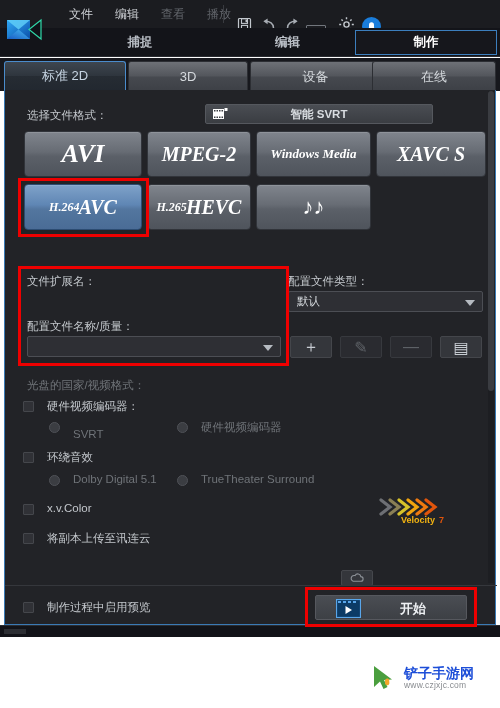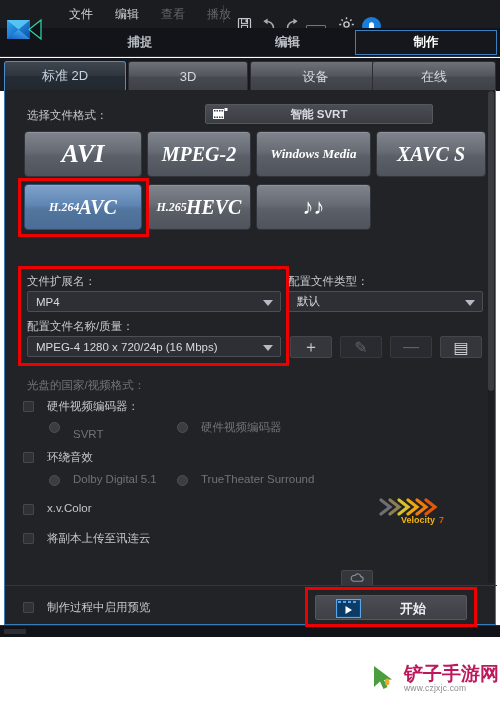--- a/index.html
+++ b/index.html
@@ -312,21 +312,21 @@
     width: 22px; height: 5px; background: #2c2e33;
   }
 
   
   .watermark {
     position: absolute; left: 370px; top: 663px;
     display: flex; align-items: center; gap: 4px;
   }
   .wm-text { display: flex; flex-direction: column; line-height: 1.05; }
   .wm-cn {
-    font-size: 19px; font-weight: bold; color: #be185d;
+    font-size: 14px; font-weight: bold; color: #1d4ed8;
     letter-spacing: 0px; white-space: nowrap;
   }
   .wm-url {
     font-size: 8.5px; color: #8a8d91; letter-spacing: 0.2px;
     white-space: nowrap;
   }
 </style>
 </head>
 <body>
 
@@ -446,34 +446,29 @@
         <span class="codec-sup">H.264</span>
         <span class="codec-main">AVC</span>
       </div>
       <div class="fmt-btn" id="fmt-hevc">
         <span class="codec-sup">H.265</span>
         <span class="codec-main">HEVC</span>
       </div>
       <div class="fmt-btn" id="fmt-audio">♪♪</div>
 
       <div class="lbl" style="left:22px; top:184px;">文件扩展名：</div>
-      <div class="ddown" style="left:22px; top:201px; width:254px;">
-        <span>MP4</span>
-        <span class="arrow"></span>
-      </div>
 
       <div class="lbl" style="left:283px; top:184px;">配置文件类型：</div>
       <div class="ddown" style="left:283px; top:201px; width:195px;">
         <span>默认</span>
         <span class="arrow"></span>
       </div>
 
       <div class="lbl" style="left:22px; top:229px;">配置文件名称/质量：</div>
       <div class="ddown" style="left:22px; top:246px; width:254px;">
-        <span>MPEG-4 1280 x 720/24p (16 Mbps)</span>
         <span class="arrow"></span>
       </div>
 
       <div class="sqbtn" style="left:285px; top:246px;">＋</div>
       <div class="sqbtn dim" style="left:335px; top:246px;">✎</div>
       <div class="sqbtn dim" style="left:385px; top:246px;">—</div>
       <div class="sqbtn" style="left:435px; top:246px;">▤</div>
 
       <div class="lbl dimmed" style="left:22px; top:288px;">光盘的国家/视频格式：</div>
 

